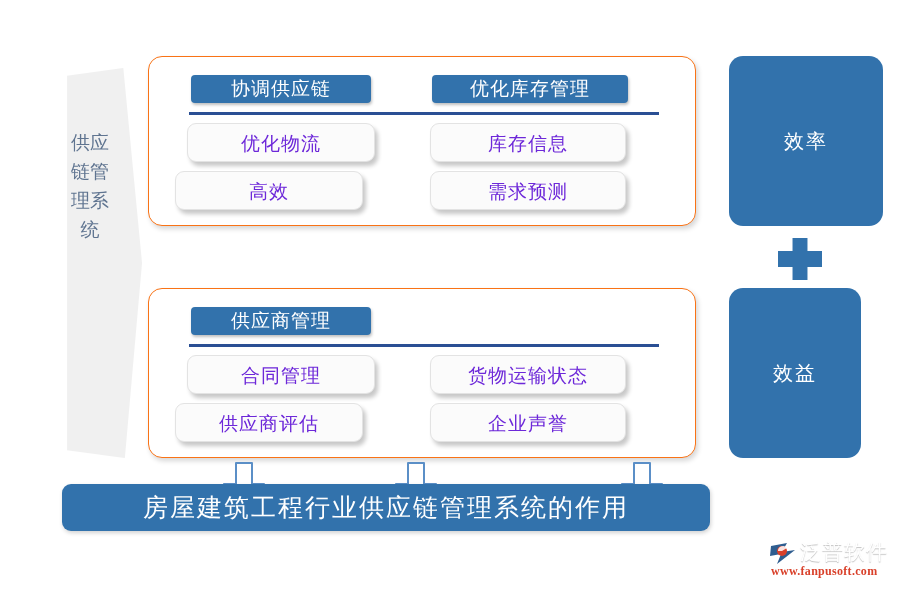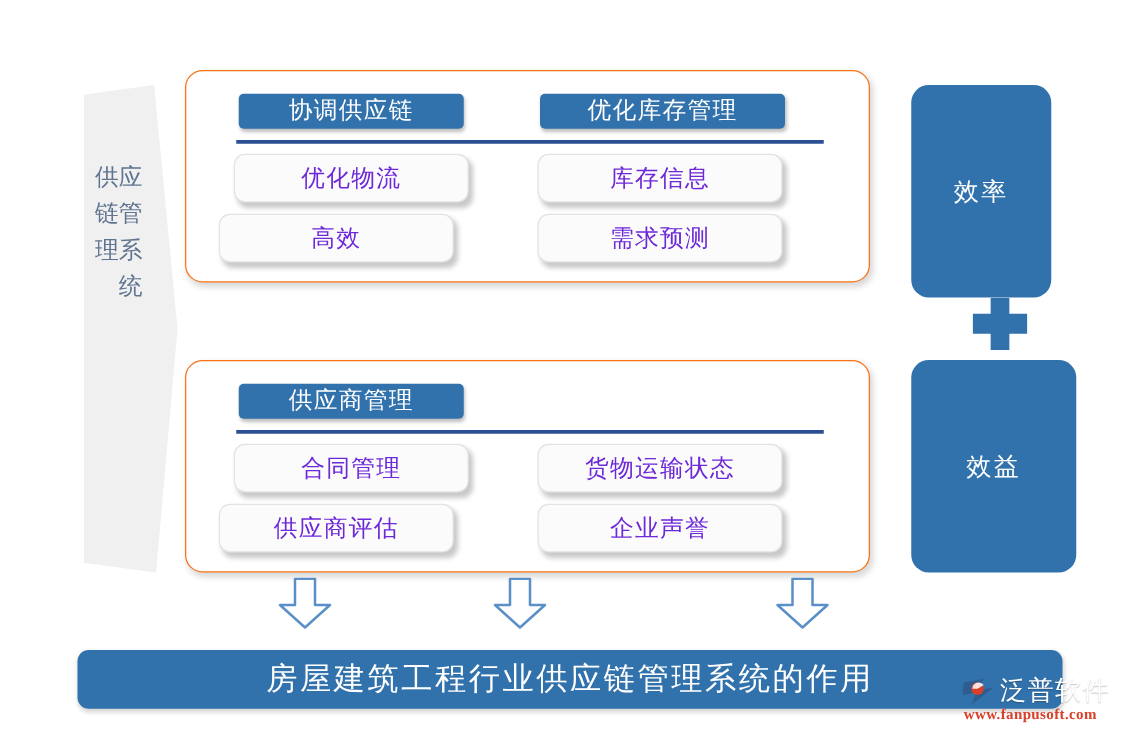--- a/index.html
+++ b/index.html
@@ -15,21 +15,21 @@
   
   .chevron{
     position:absolute;left:64px;top:68px;width:78px;height:390px;
     background:#f0f0f0;
     -webkit-clip-path:polygon(4% 2%, 76% 0%, 100% 50%, 78% 100%, 4% 98%);
     clip-path:polygon(4% 2%, 76% 0%, 100% 50%, 78% 100%, 4% 98%);
     filter:drop-shadow(2px 3px 3px rgba(0,0,0,0.20));
   }
   .chevron-label{
     position:absolute;left:66px;top:128px;width:48px;
-    text-align:right;
+    text-align:center;
     color:#5f7490;
     font-size:19px;
     line-height:29px;
     letter-spacing:0px;
     font-family:"Liberation Serif","DejaVu Serif",serif;
     white-space:normal;
     word-break:break-all;
   }
 
   
@@ -92,42 +92,42 @@
   .panel{
     position:absolute;
     background:#3272ac;
     border-radius:14px;
     color:#ffffff;
     font-size:20px;
     text-align:center;
     letter-spacing:2px;
     display:flex;align-items:center;justify-content:center;
   }
-  #panel-efficiency{left:729px;top:56px;width:112px;height:170px;margin-top:12px;}
+  #panel-efficiency{left:729px;top:56px;width:154px;height:170px;}
   #panel-benefit{left:729px;top:288px;width:132px;height:170px;}
 
   .plus{
     position:absolute;left:778px;top:238px;width:44px;height:42px;
     background:#3272ac;
     -webkit-clip-path:polygon(33% 0,67% 0,67% 31%,100% 31%,100% 69%,67% 69%,67% 100%,33% 100%,33% 69%,0 69%,0 31%,33% 31%);
     clip-path:polygon(33% 0,67% 0,67% 31%,100% 31%,100% 69%,67% 69%,67% 100%,33% 100%,33% 69%,0 69%,0 31%,33% 31%);
   }
 
   
   .arrow{
     position:absolute;top:462px;width:44px;height:42px;
   }
   .arrow svg{display:block;width:44px;height:42px;}
   #arrow-1{left:222px;}
   #arrow-2{left:394px;}
   #arrow-3{left:620px;}
 
   
   #banner{
-    position:absolute;left:62px;top:520px;width:788px;height:47px;
+    position:absolute;left:62px;top:484px;width:648px;height:47px;
     background:#3272ac;
     border-radius:9px;
     color:#ffffff;
     font-size:25px;
     line-height:47px;
     text-align:center;
     letter-spacing:2px;
     box-shadow:1px 2px 4px rgba(0,0,0,0.18);
   }
 

